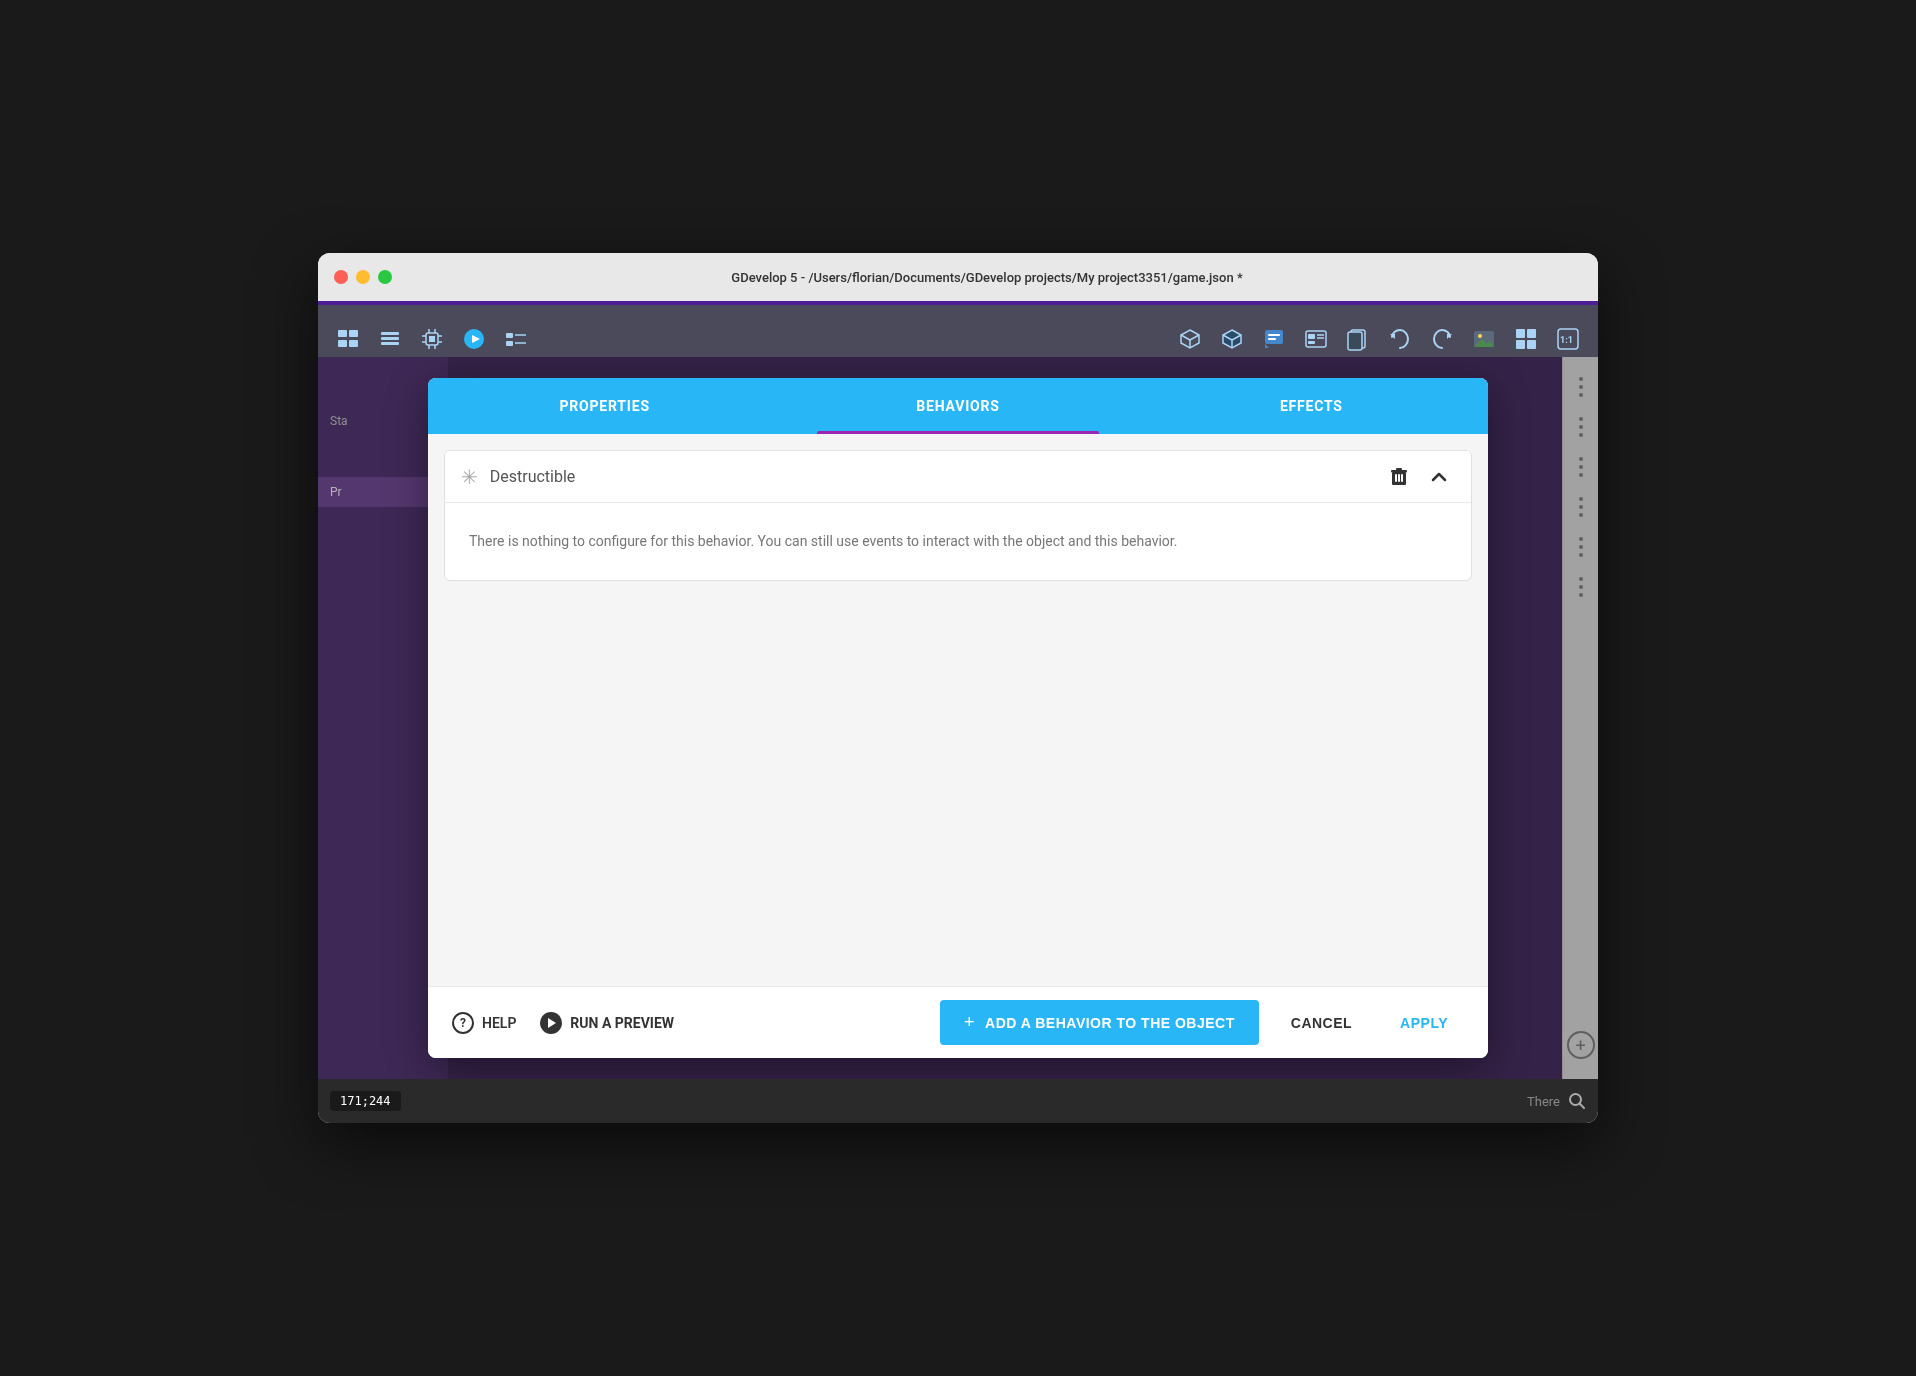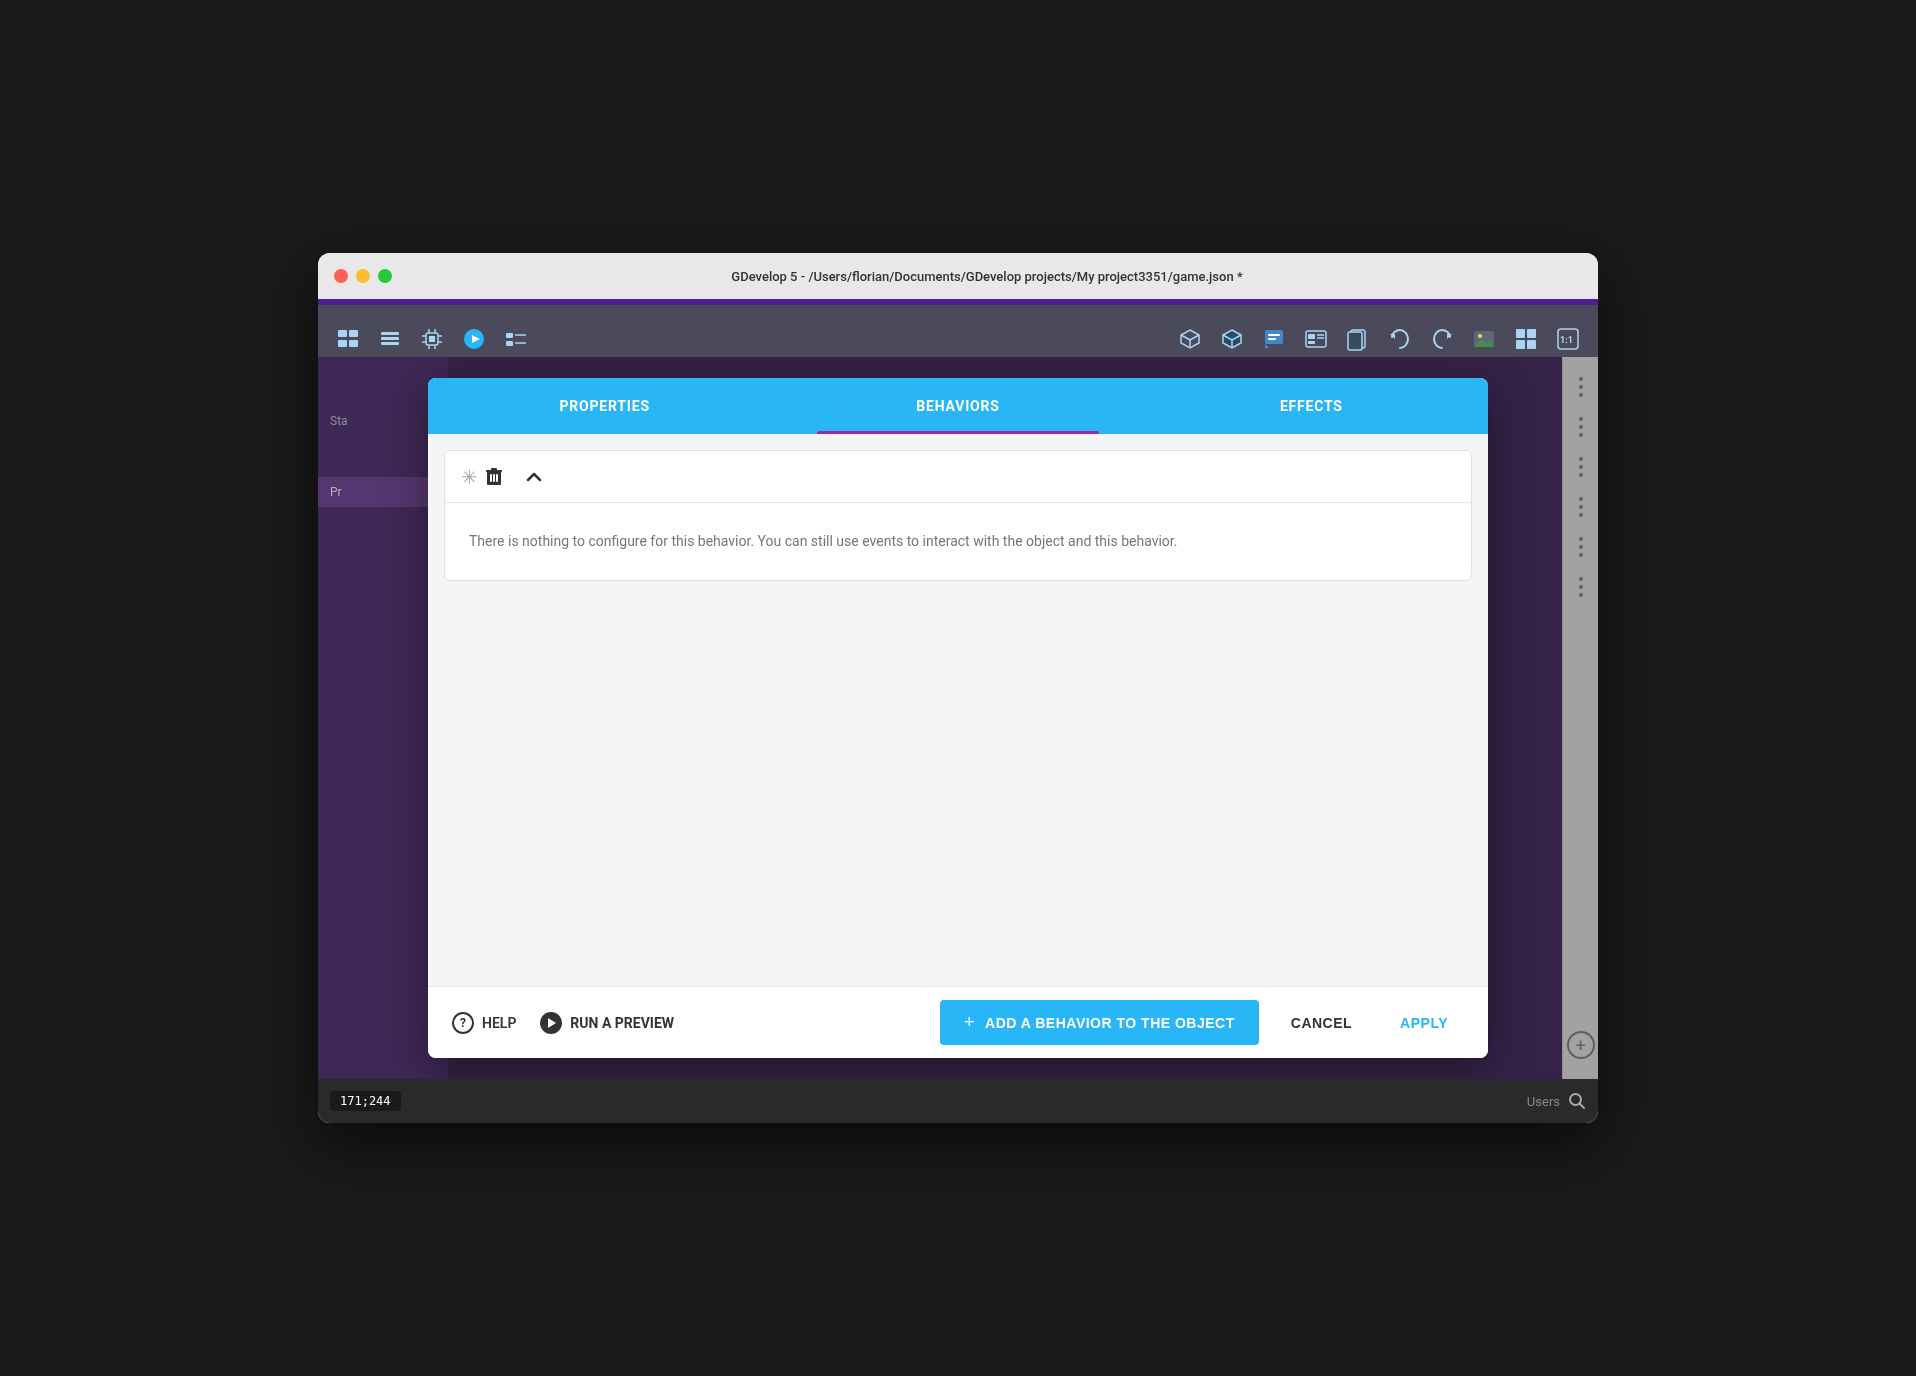--- a/index.html
+++ b/index.html
@@ -28,21 +28,21 @@
       position: relative;
     }
 
     
     .title-bar {
       height: 52px;
       background: #e8e8e8;
       display: flex;
       align-items: center;
       padding: 0 16px;
-      border-bottom: 6px solid #4c1d95;
+      border-bottom: 4px solid #4c1d95;
       flex-shrink: 0;
     }
 
     .window-controls {
       display: flex;
       gap: 8px;
       align-items: center;
     }
 
     .window-btn {
@@ -618,20 +618,21 @@
           <div class="modal-tab">
             <span>EFFECTS</span>
           </div>
         </div>
 
         <div class="modal-body">
 
           <div class="behavior-card">
             <div class="behavior-header">
               <span class="spinner-icon">✳</span>
+              <span class="behavior-name" style="margin-left:12px;">Destructible</span>
               <div class="behavior-actions">
                 <button class="behavior-action-btn">
                   <svg width="16" height="18" viewBox="0 0 16 18" fill="#333">
                     <rect x="1" y="4" width="14" height="13" rx="1" fill="#333"></rect>
                     <rect x="0" y="2" width="16" height="2.5" rx="1" fill="#333"></rect>
                     <rect x="5" y="0" width="6" height="2.5" rx="1" fill="#333"></rect>
                     <rect x="4" y="6" width="2" height="8" rx="1" fill="white"></rect>
                     <rect x="7" y="6" width="2" height="8" rx="1" fill="white"></rect>
                     <rect x="10" y="6" width="2" height="8" rx="1" fill="white"></rect>
                   </svg>
@@ -674,21 +675,21 @@
         </div>
 
       </div>
     </div>
 
   </div>
 
   <div class="bottom-bar">
     <div class="coord-badge">171;244</div>
     <div class="search-area">
-      <span class="search-placeholder">Users</span>
+      <span class="search-placeholder">There</span>
       <svg width="18" height="18" viewBox="0 0 18 18" style="cursor:pointer;">
         <circle cx="7.5" cy="7.5" r="5.5" stroke="#aaa" stroke-width="2" fill="none"></circle>
         <line x1="11.5" y1="11.5" x2="16" y2="16" stroke="#aaa" stroke-width="2" stroke-linecap="round"></line>
       </svg>
     </div>
   </div>
 
 </div>
 
 </body></html>

